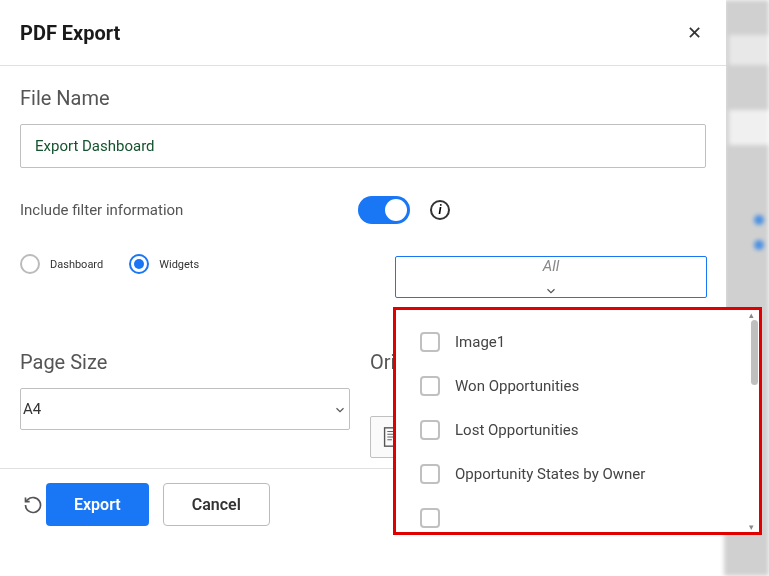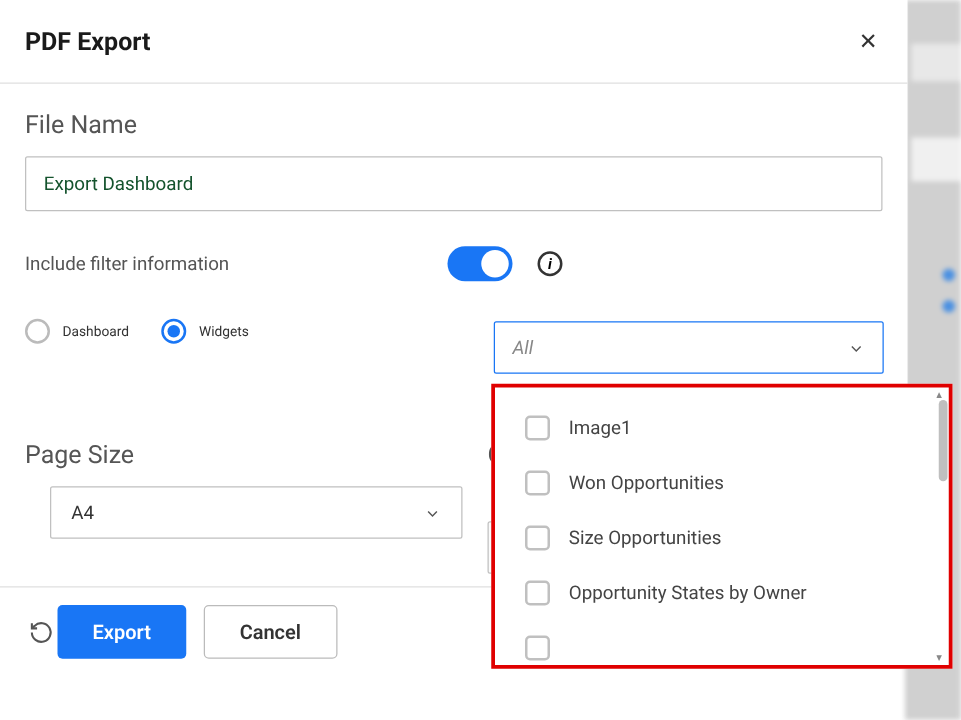--- a/index.html
+++ b/index.html
@@ -187,20 +187,21 @@
       left: 395px;
       width: 312px;
       height: 42px;
       border: 1px solid #1976f5;
       border-radius: 2px;
       display: flex;
       align-items: center;
       justify-content: space-between;
       padding: 0 14px;
       cursor: pointer;
+      flex-direction: column;
     }
     .dropdown-all-text {
       font-size: 15px;
       font-style: italic;
       color: #888;
     }
     .chevron {
       width: 14px;
       height: 14px;
     }
@@ -218,24 +219,23 @@
       flex-direction: column;
     }
     .page-size-select {
       width: 330px;
       height: 42px;
       border: 1px solid #c0c0c0;
       border-radius: 2px;
       display: flex;
       align-items: center;
       justify-content: space-between;
-      padding: 0 16px;
+      padding: 0 2px;
       cursor: pointer;
       margin-top: 14px;
-      margin-left: 20px;
     }
     .page-size-text {
       font-size: 15px;
       color: #333;
     }
     .orientation-wrap {
       display: flex;
       flex-direction: column;
       gap: 28px;
     }
@@ -454,21 +454,21 @@
     <div class="widget-item">
       <div class="checkbox"></div>
       <span class="widget-label">Image1</span>
     </div>
     <div class="widget-item">
       <div class="checkbox"></div>
       <span class="widget-label">Won Opportunities</span>
     </div>
     <div class="widget-item">
       <div class="checkbox"></div>
-      <span class="widget-label">Size Opportunities</span>
+      <span class="widget-label">Lost Opportunities</span>
     </div>
     <div class="widget-item">
       <div class="checkbox"></div>
       <span class="widget-label">Opportunity States by Owner</span>
     </div>
     <div class="widget-item">
       <div class="checkbox"></div>
     </div>
   </div>
   <div class="scroll-arrow-up">▴</div>

